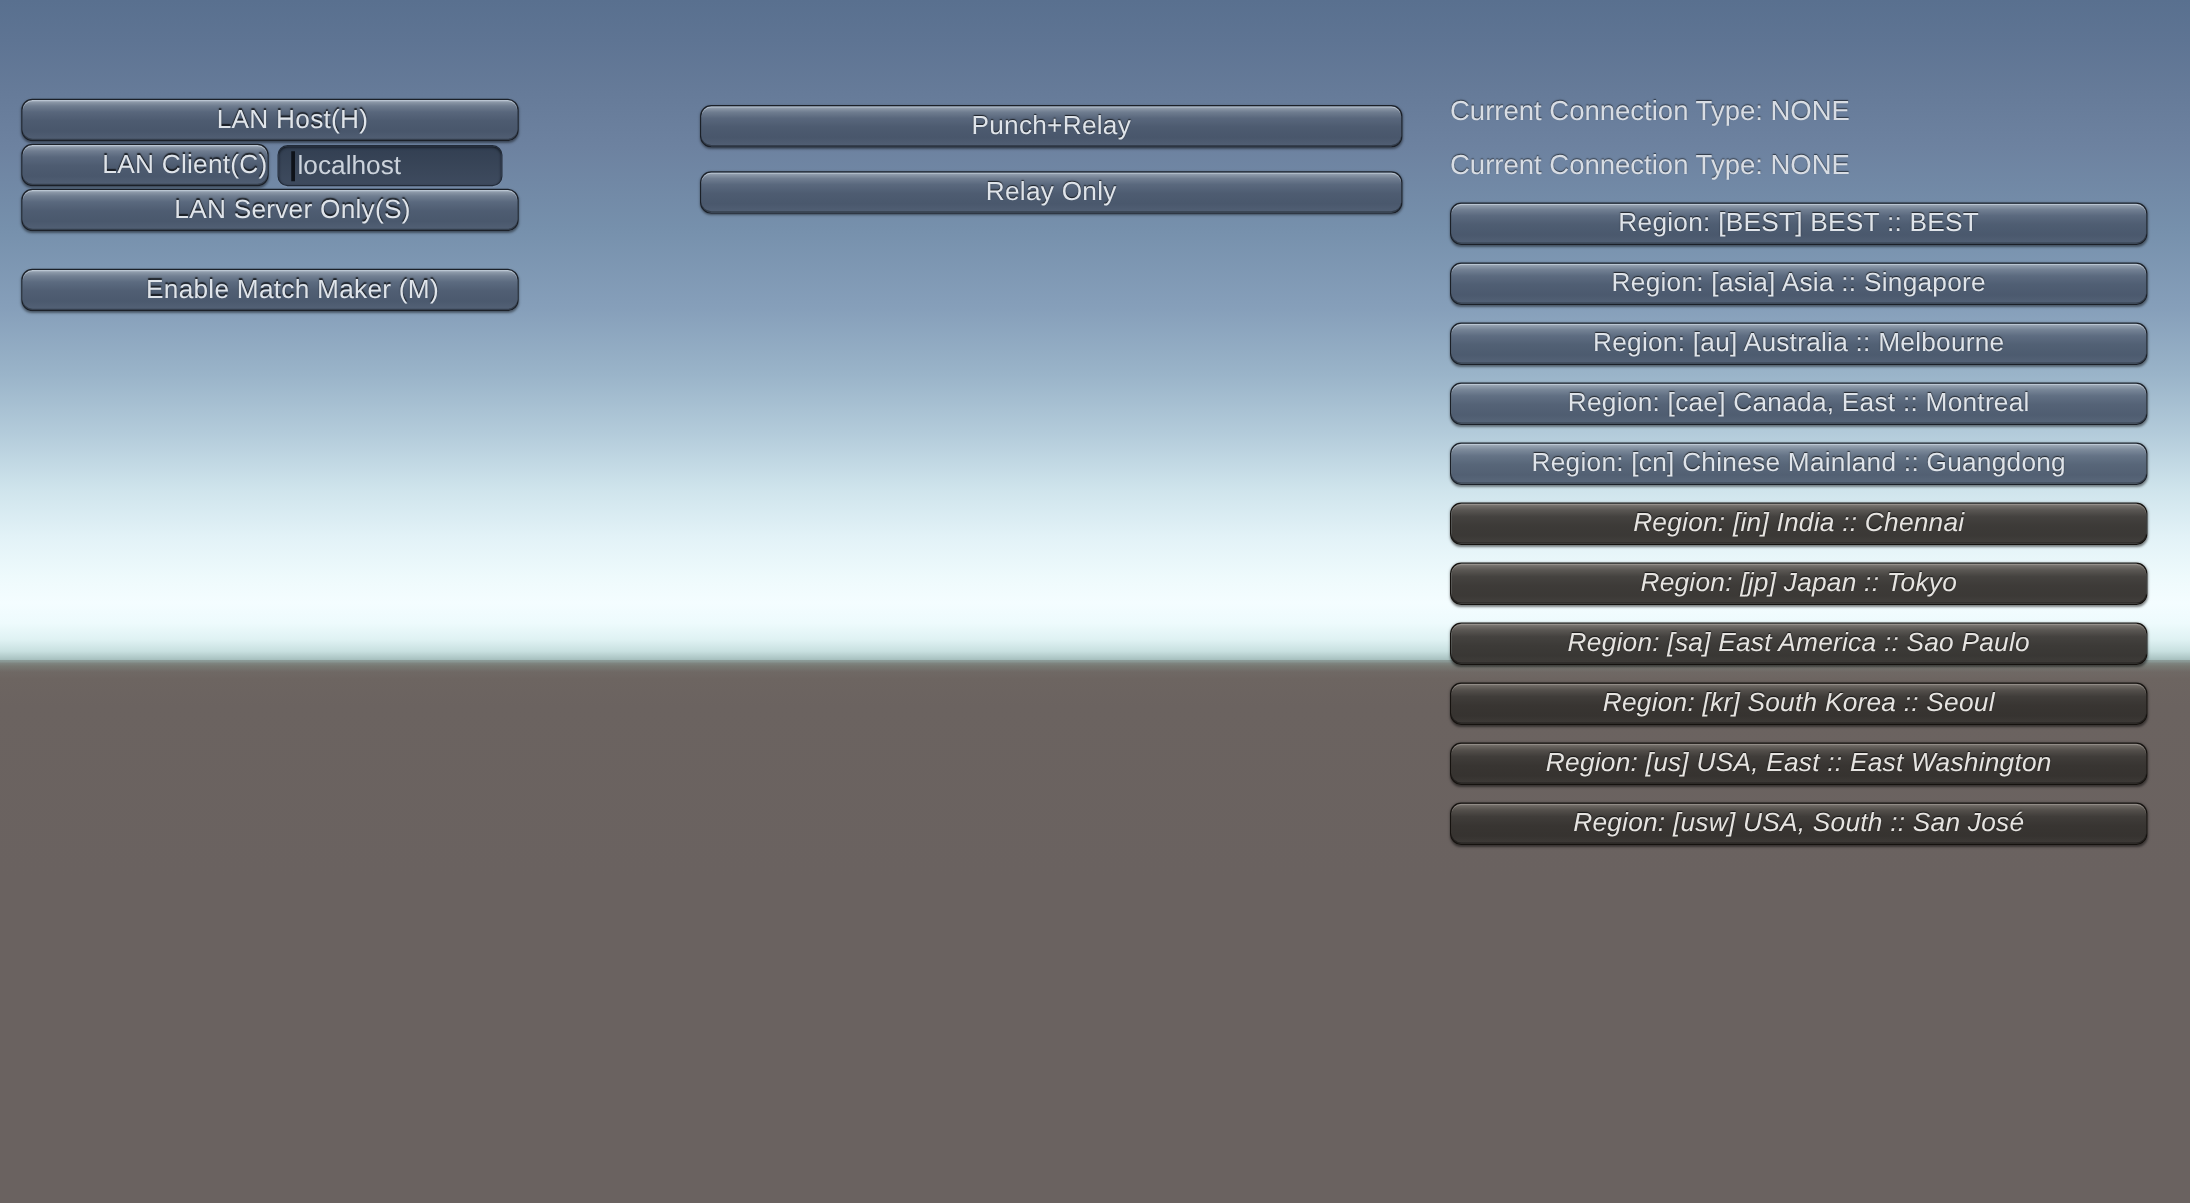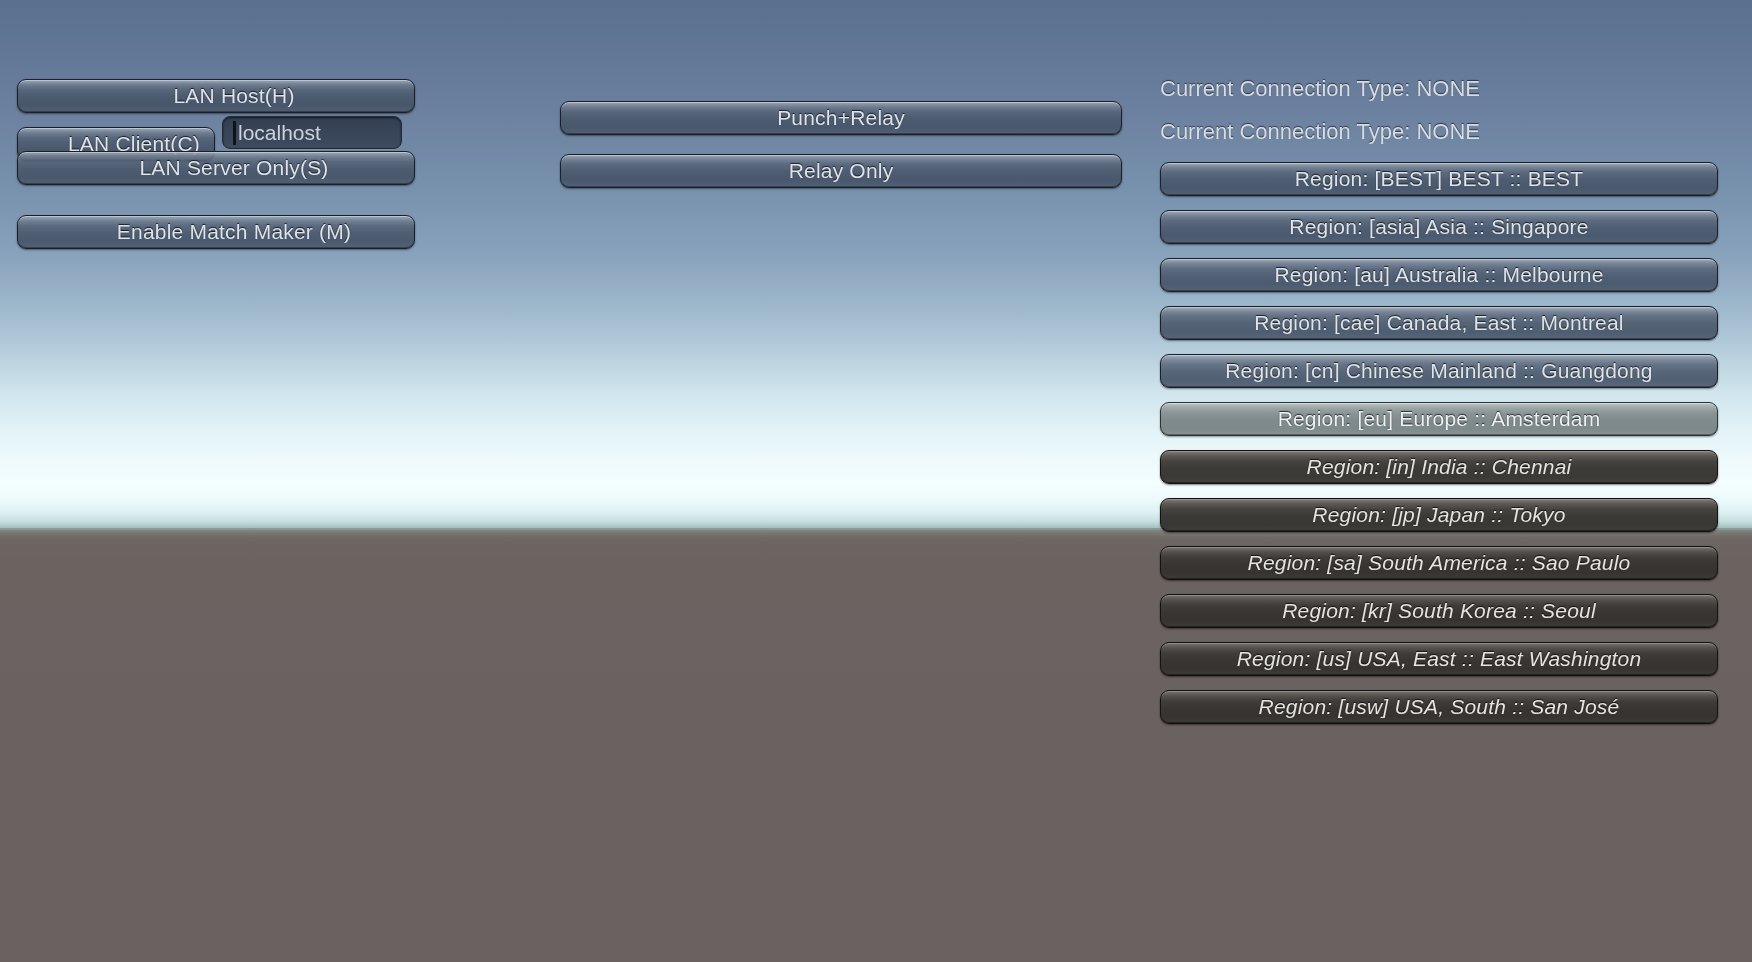--- a/index.html
+++ b/index.html
@@ -168,23 +168,23 @@
   .row-gap { height:26px; }
   .row-stack > * { margin-bottom:2px; }
 
   
   #lan-client-row {
     position:relative;
     height:34px;
   }
   #lan-client-row .ui-btn {
     position:absolute;
-    left:0; top:12px;
+    left:0; top:0;
     width:198px;
-    justify-content:center;
+    justify-content:flex-end;
   }
   #client-address-field {
     position:absolute;
     left:205px; top:1px;
     width:180px;
     height:33px;
     display:flex;
     align-items:center;
     padding-left:10px;
     border:1px solid #222b38;
@@ -206,21 +206,21 @@
     display:inline-block;
     width:3px;
     height:24px;
     background:#0e1219;
     margin-right:2px;
     flex:0 0 auto;
   }
 
   
   #panel-center { left:560px; top:76px; width:562px; }
-  #panel-center .ui-btn { width:562px; margin-top:25px; }
+  #panel-center .ui-btn { width:562px; margin-top:8px; }
   #panel-center .ui-label { margin-left:0; }
 
   
   #panel-right { left:1160px; top:76px; width:558px; }
   #panel-right .ui-label { margin-bottom:17px; }
   #panel-right .ui-btn { width:558px; }
 
   #region-list { position:relative; margin-top:7px; }
   #region-list .ui-btn { margin-bottom:14px; }
   #region-list .ui-btn:last-child { margin-bottom:0; }
@@ -290,31 +290,28 @@
         </div>
         <div class="ui-btn">
           <span>Region: [au] Australia :: Melbourne</span>
         </div>
         <div class="ui-btn">
           <span>Region: [cae] Canada, East :: Montreal</span>
         </div>
         <div class="ui-btn">
           <span>Region: [cn] Chinese Mainland :: Guangdong</span>
         </div>
-        <div class="ui-btn on-horizon">
-          <span>Region: [eu] Europe :: Amsterdam</span>
-        </div>
         <div class="ui-btn on-ground">
           <span>Region: [in] India :: Chennai</span>
         </div>
         <div class="ui-btn on-ground">
           <span>Region: [jp] Japan :: Tokyo</span>
         </div>
         <div class="ui-btn on-ground">
-          <span>Region: [sa] South America :: Sao Paulo</span>
+          <span>Region: [sa] East America :: Sao Paulo</span>
         </div>
         <div class="ui-btn on-ground">
           <span>Region: [kr] South Korea :: Seoul</span>
         </div>
         <div class="ui-btn on-ground">
           <span>Region: [us] USA, East :: East Washington</span>
         </div>
         <div class="ui-btn on-ground">
           <span>Region: [usw] USA, South :: San José</span>
         </div>

